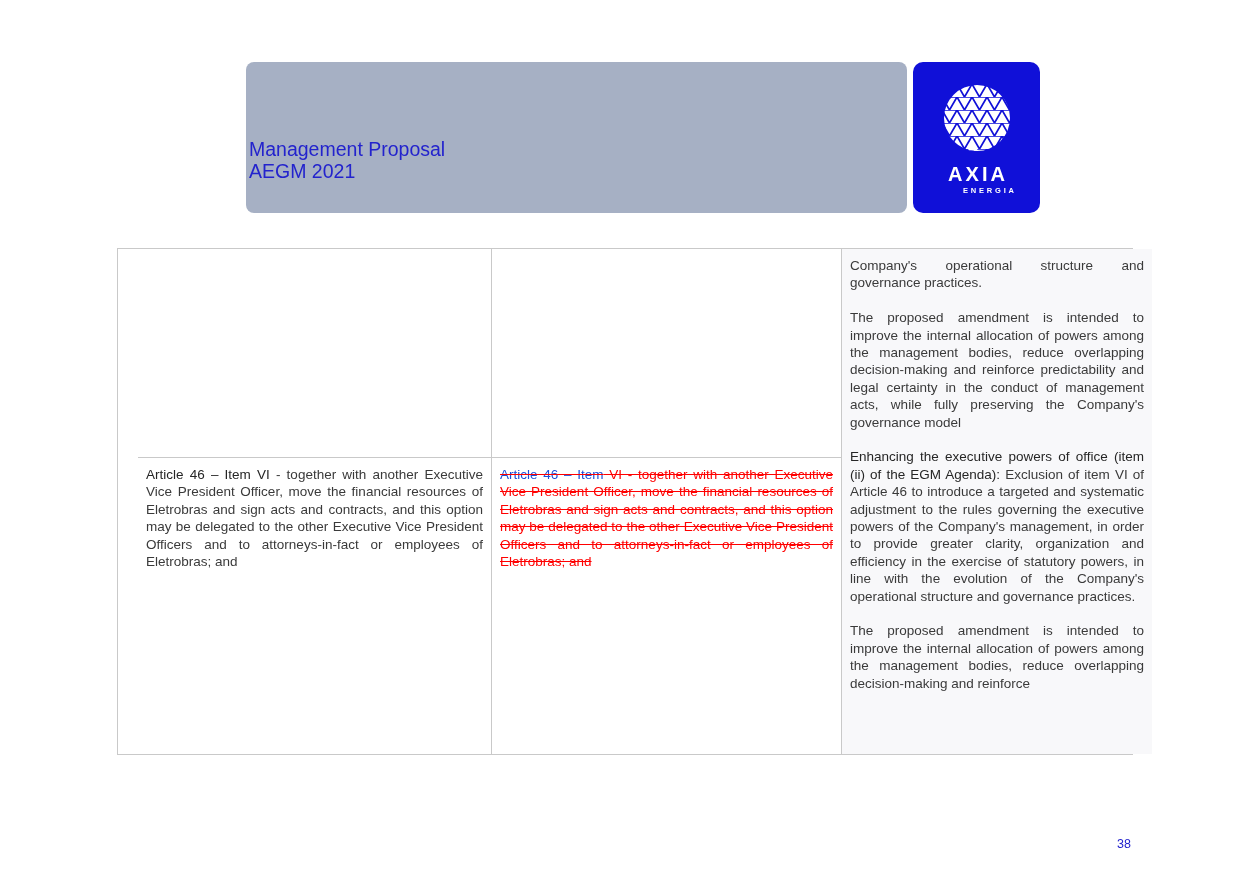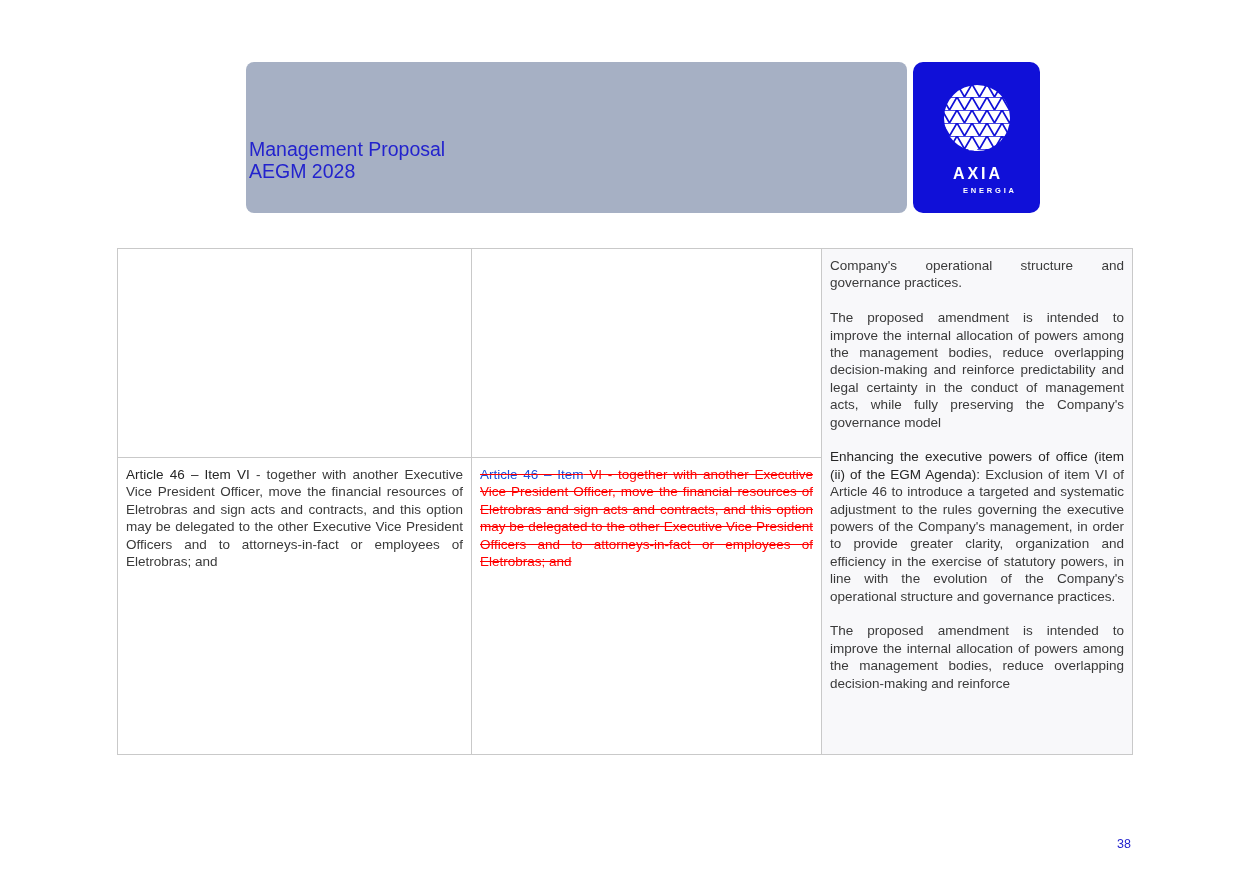--- a/index.html
+++ b/index.html
@@ -38,21 +38,21 @@
     border-radius: 10px;
     display: flex;
     flex-direction: column;
     align-items: center;
   }
   .globe { margin-top: 22px; display: block; }
   .brand {
     margin-top: 8px;
     color: #ffffff;
     font-weight: 700;
-    font-size: 16px;
+    font-size: 20px;
     letter-spacing: 3px;
     text-indent: 3px;
     line-height: 20px;
   }
   .brand-sub {
     margin-top: 2px;
     color: #ffffff;
     font-weight: 700;
     font-size: 7.5px;
     letter-spacing: 2.8px;
@@ -67,20 +67,21 @@
     width: 1016px; height: 507px;
     border: 1px solid #c9c9c9;
     display: grid;
     grid-template-columns: 354px 350px 310px;
     grid-template-rows: 209px 296px;
     font-size: 13.5px;
     line-height: 17.4px;
     color: #3a3a3a;
     text-align: justify;
     background: #ffffff;
+    padding-left: 20px;
   }
   .cell { padding: 8px 8px 8px 8px; overflow: hidden; }
   .col1 { grid-column: 1; border-right: 1px solid #c9c9c9; }
   .col2 { grid-column: 2; border-right: 1px solid #c9c9c9; }
   .row1 { grid-row: 1; border-bottom: 1px solid #c9c9c9; }
   .row2 { grid-row: 2; }
   .justif {
     grid-column: 3;
     grid-row: 1 / 3;
     background: #f8f8fa;
@@ -104,21 +105,21 @@
   }
 </style>
 </head>
 <body>
 
 <div>
 
   <div class="banner">
     <div class="banner-title">
       <div>Management Proposal</div>
-      <div>AEGM 2028</div>
+      <div>AEGM 2021</div>
     </div>
   </div>
 
   <div class="logo-card">
     <svg class="globe" width="70" height="72" viewBox="0 0 70 72" aria-hidden="true">
       <defs>
         <pattern id="tripat" width="15" height="13" patternUnits="userSpaceOnUse">
           <rect width="15" height="13" fill="#ffffff"></rect>
           <path d="M0 0 H15 M0 0 L7.5 13 L15 0" stroke="#1010d8" stroke-width="1.7" fill="none"></path>
         </pattern>

